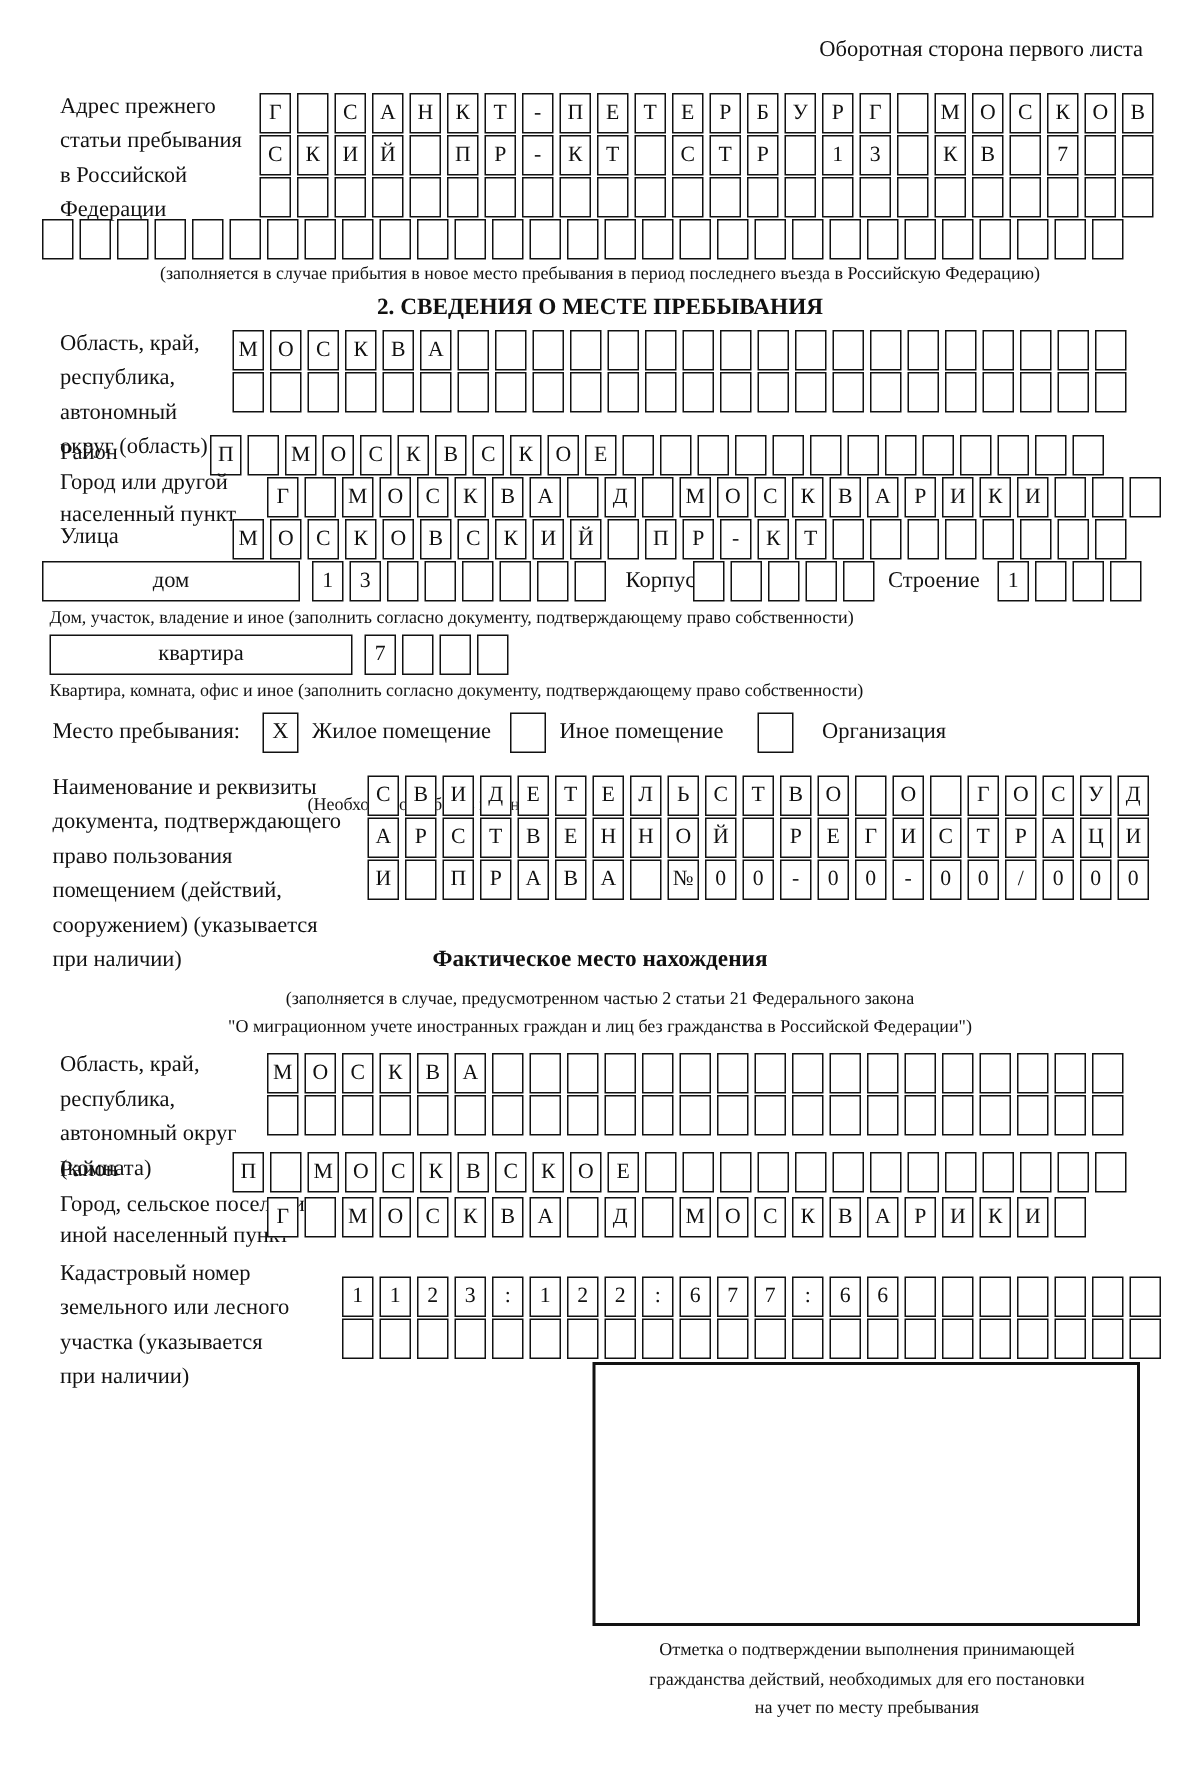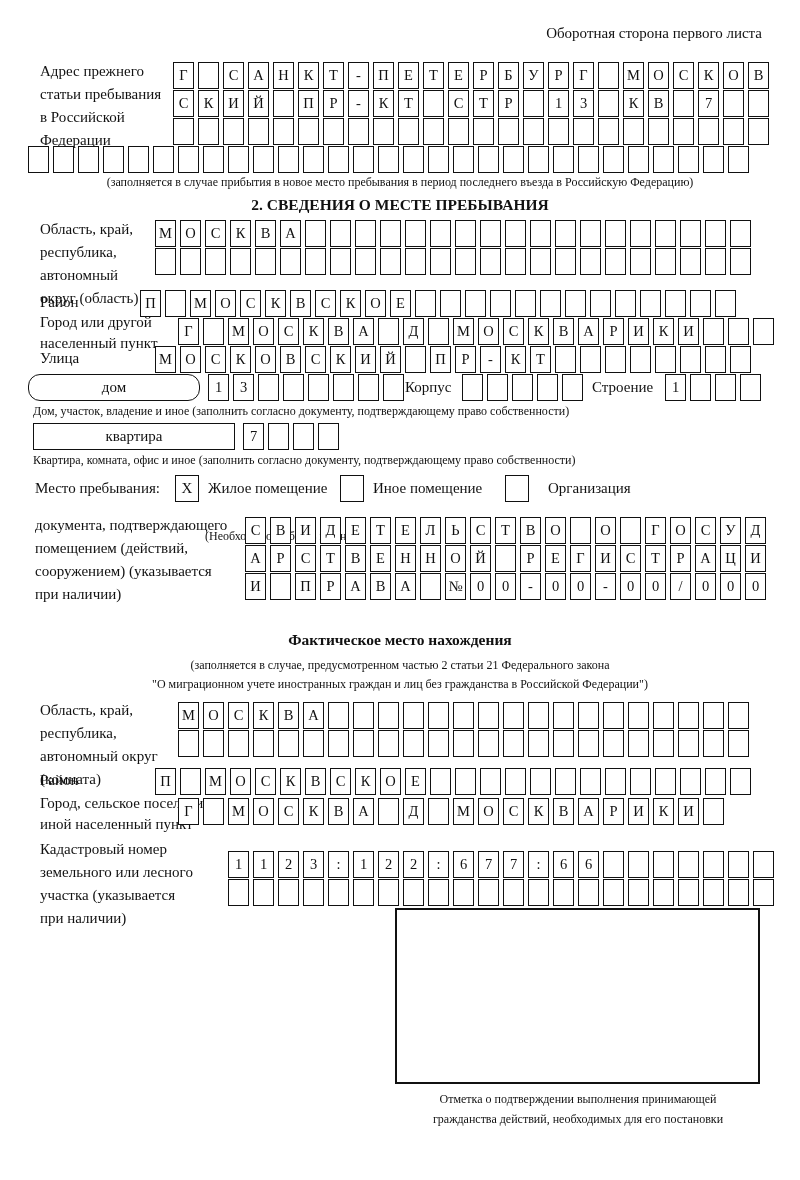--- a/index.html
+++ b/index.html
@@ -284,32 +284,32 @@
     <div class="cell"></div>
     <div class="cell"></div>
     <div class="cell"></div>
     <div class="cell"></div>
     <div class="cell"></div>
     <div class="cell"></div>
     <div class="cell"></div>
     <div class="cell"></div>
   </div>
 
-<div class="widebox" style="top:374px;left:28px;width:172px;border-radius:12px;">дом</div>
+<div class="widebox" style="top:374px;left:28px;width:172px;">дом</div>
 <div class="cellrow" style="top:374px;left:208px;">
     <div class="cell">1</div>
     <div class="cell">3</div>
     <div class="cell"></div>
     <div class="cell"></div>
     <div class="cell"></div>
     <div class="cell"></div>
     <div class="cell"></div>
     <div class="cell"></div>
   </div>
-<div class="abs lbl" style="top:376px;left:405px;">Корпус</div>
+<div class="abs lbl" style="top:376px;left:405px;padding-left:12px;">Корпус</div>
 <div class="cellrow" style="top:374px;left:462px;">
     <div class="cell"></div>
     <div class="cell"></div>
     <div class="cell"></div>
     <div class="cell"></div>
     <div class="cell"></div>
   </div>
 <div class="abs lbl" style="top:376px;left:592px;">Строение</div>
 <div class="cellrow" style="top:374px;left:665px;">
     <div class="cell">1</div>
@@ -331,21 +331,23 @@
 <div class="abs lbl" style="top:477px;left:35px;">Место пребывания:</div>
 <div class="abs chk" style="top:475px;left:175px;">X</div>
 <div class="abs lbl" style="top:477px;left:208px;">Жилое помещение</div>
 <div class="abs chk" style="top:475px;left:340px;"></div>
 <div class="abs lbl" style="top:477px;left:373px;">Иное помещение</div>
 <div class="abs chk" style="top:475px;left:505px;"></div>
 <div class="abs lbl" style="top:477px;left:548px;">Организация</div>
 <div class="abs small" style="top:503px;left:205px;margin-top:26px;">(Необходимо выбрать нужное)</div>
 
 <div class="abs lbl" style="top:514px;left:35px;">
+  <span class="capline">Наименование и реквизиты</span>
   <span class="capline">документа, подтверждающего</span>
+  <span class="capline">право пользования</span>
   <span class="capline">помещением (действий,</span>
   <span class="capline">сооружением) (указывается</span>
   <span class="capline">при наличии)</span>
 </div>
 <div class="cellrow" style="top:517px;left:245px;">
     <div class="cell">С</div>
     <div class="cell">В</div>
     <div class="cell">И</div>
     <div class="cell">Д</div>
     <div class="cell">Е</div>
@@ -583,13 +585,14 @@
     <div class="cell"></div>
     <div class="cell"></div>
     <div class="cell"></div>
     <div class="cell"></div>
   </div>
 
 <div class="stamp" style="top:908px;left:395px;width:365px;height:176px;"></div>
 <div class="abs small" style="top:1090px;left:378px;width:400px;text-align:center;line-height:19.5px;">
   <span class="capline">Отметка о подтверждении выполнения принимающей</span>
   <span class="capline">гражданства действий, необходимых для его постановки</span>
+  <span class="capline">на учет по месту пребывания</span>
 </div>
 
 </body></html>

